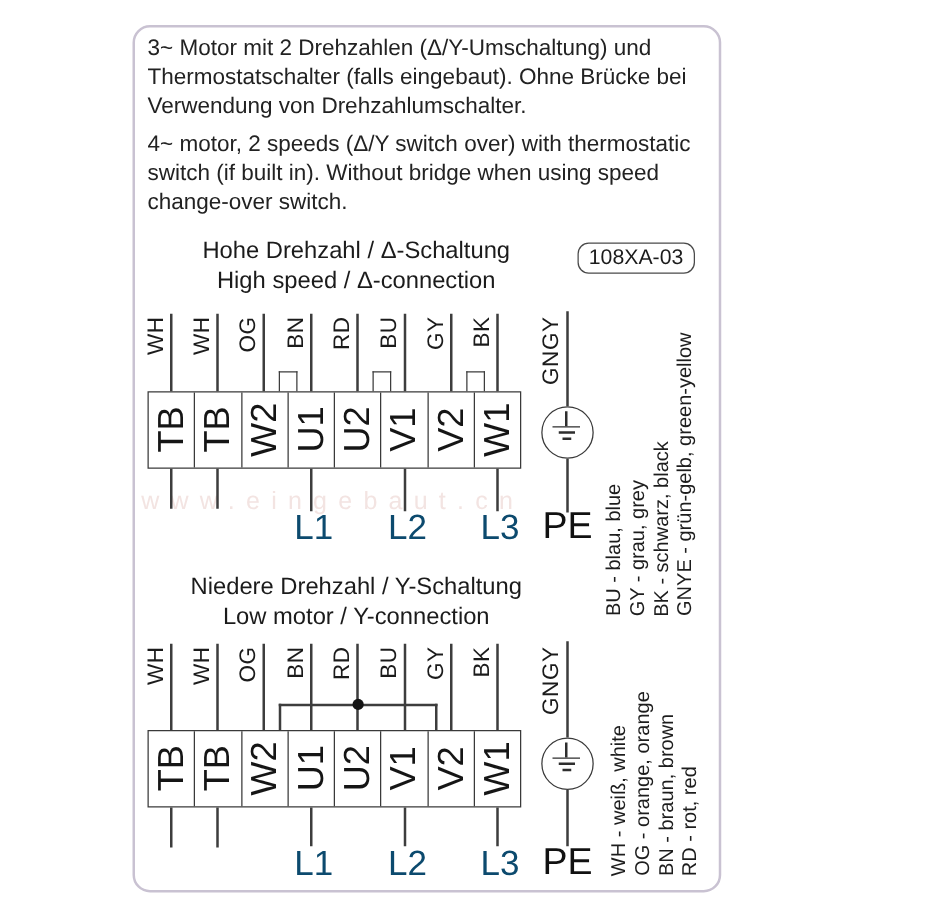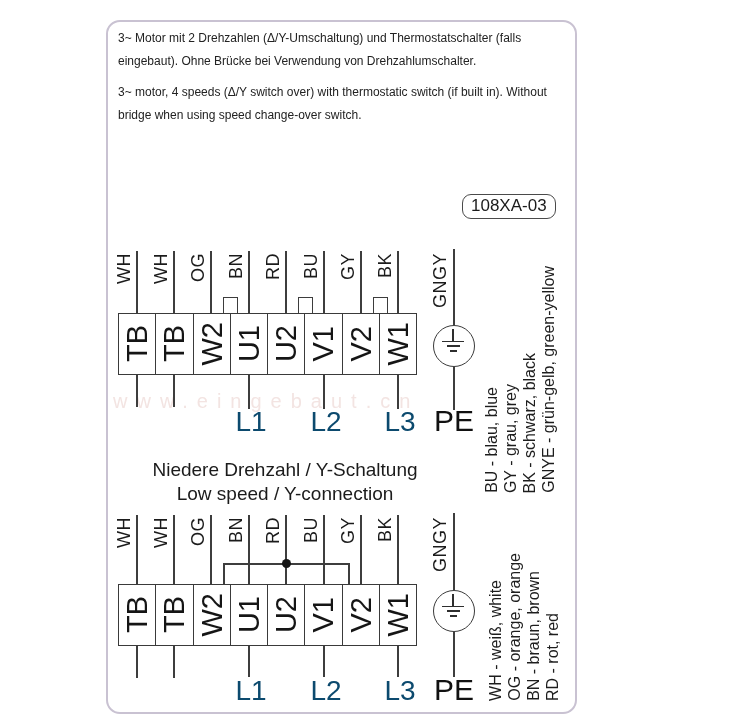--- a/index.html
+++ b/index.html
@@ -2,21 +2,21 @@
 <html><head>
 <meta charset="utf-8">
 <style>
   html,body{margin:0;padding:0;}
   body{width:750px;height:726px;background:#ffffff;font-family:"Liberation Sans",sans-serif;color:#1c1c1c;position:relative;overflow:hidden;}
   #stage{position:absolute;left:0;top:0;width:750px;height:726px;}
   .vtext{writing-mode:vertical-rl;transform:rotate(180deg);}
   .vline{position:absolute;width:1.6px;background:#3d3d3d;}
   .hline{position:absolute;height:1.6px;background:#3d3d3d;}
   .card{position:absolute;left:106px;top:20px;width:467px;height:690px;border:2px solid #c9c2d2;border-radius:14px;background:transparent;}
-  .header{position:absolute;left:118px;top:27px;width:458px;font-size:12px;line-height:23px;color:#222;}
+  .header{position:absolute;left:118px;top:27px;width:458px;font-size:18px;line-height:23px;color:#222;}
   .header p{margin:0 0 8px 0;}
   .dg-title{position:absolute;left:105px;width:360px;text-align:center;font-size:19px;line-height:24px;color:#1b1b1b;}
   .badge{position:absolute;left:462px;top:194px;border:1.7px solid #4a4a4a;border-radius:9px;padding:1px 8px 2px 8px;font-size:17px;color:#1b1b1b;background:#fff;}
   .wirelabel{position:absolute;width:21px;font-size:18px;letter-spacing:0.5px;color:#1b1b1b;line-height:21px;}
   .block{position:absolute;left:118px;width:299px;height:62px;border:1.8px solid #3a3a3a;display:flex;background:transparent;box-sizing:border-box;}
   .cell{flex:1;display:flex;align-items:center;justify-content:center;border-right:1.6px solid #3a3a3a;}
   .cell:last-child{border-right:none;}
   .termlbl{font-size:29px;line-height:30px;color:#151515;}
   .bracket{position:absolute;width:15px;border:1.6px solid #3d3d3d;border-bottom:none;background:transparent;box-sizing:border-box;}
   .dot{position:absolute;width:9px;height:9px;border-radius:50%;background:#141414;}
@@ -30,25 +30,29 @@
   .wm-url{position:absolute;left:113px;top:390px;font-size:20px;letter-spacing:9px;color:#f3e4e2;white-space:nowrap;}
 </style>
 </head>
 <body>
 
 <div id="stage">
   <div class="wm-url">www.eingebaut.cn</div>
   <div class="card"></div>
   <div class="header">
     <p>3~ Motor mit 2 Drehzahlen (Δ/Y-Umschaltung) und Thermostatschalter (falls eingebaut). Ohne Brücke bei Verwendung von Drehzahlumschalter.</p>
-    <p>3~ motor, 4 speeds (Δ/Y switch over) with thermostatic switch (if built in). Without bridge when using speed change-over switch.</p>
+    <p>4~ motor, 2 speeds (Δ/Y switch over) with thermostatic switch (if built in). Without bridge when using speed change-over switch.</p>
   </div>
   <div class="badge">108XA-03</div>
   <div id="diagrams-root">
       <div style="position: absolute; left: 0px; top: 0px; width: 750px; height: 726px;">
+        <div class="dg-title" style="top: 189px;">
+          <div>Hohe Drehzahl / Δ-Schaltung</div>
+          <div>High speed / Δ-connection</div>
+        </div>
         <div class="vtext wirelabel" style="left: 114px; top: 253px;">WH</div>
         <div class="vline" style="left: 136px; top: 251px; height: 62px;"></div>
         <div class="vtext wirelabel" style="left: 151px; top: 253px;">WH</div>
         <div class="vline" style="left: 173px; top: 251px; height: 62px;"></div>
         <div class="vtext wirelabel" style="left: 188px; top: 253px;">OG</div>
         <div class="vline" style="left: 210px; top: 251px; height: 62px;"></div>
         <div class="vtext wirelabel" style="left: 226px; top: 253px;">BN</div>
         <div class="vline" style="left: 248px; top: 251px; height: 62px;"></div>
         <div class="vtext wirelabel" style="left: 263px; top: 253px;">RD</div>
         <div class="vline" style="left: 285px; top: 251px; height: 62px;"></div>
@@ -102,21 +106,21 @@
           <div class="gnd" style="left: 8.2px; top: 14.5px; width: 22px; height: 1.9px;"></div>
           <div class="gnd" style="left: 12.8px; top: 19.3px; width: 13px; height: 1.9px;"></div>
           <div class="gnd" style="left: 16px; top: 24px; width: 6.5px; height: 1.9px;"></div>
         </div>
         <div class="vline" style="left: 453px; top: 367px; height: 43px;"></div>
         <div class="pelbl" style="left: 427px; top: 404px;">PE</div>
       </div>
       <div style="position: absolute; left: 0px; top: 0px; width: 750px; height: 726px;">
         <div class="dg-title" style="top: 458px;">
           <div>Niedere Drehzahl / Y-Schaltung</div>
-          <div>Low speed / Y-connection</div>
+          <div>Low motor / Y-connection</div>
         </div>
         <div class="vtext wirelabel" style="left: 114px; top: 517px;">WH</div>
         <div class="vline" style="left: 136px; top: 515px; height: 69px;"></div>
         <div class="vtext wirelabel" style="left: 151px; top: 517px;">WH</div>
         <div class="vline" style="left: 173px; top: 515px; height: 69px;"></div>
         <div class="vtext wirelabel" style="left: 188px; top: 517px;">OG</div>
         <div class="vline" style="left: 210px; top: 515px; height: 69px;"></div>
         <div class="vtext wirelabel" style="left: 226px; top: 517px;">BN</div>
         <div class="vline" style="left: 248px; top: 515px; height: 69px;"></div>
         <div class="vtext wirelabel" style="left: 263px; top: 517px;">RD</div>

